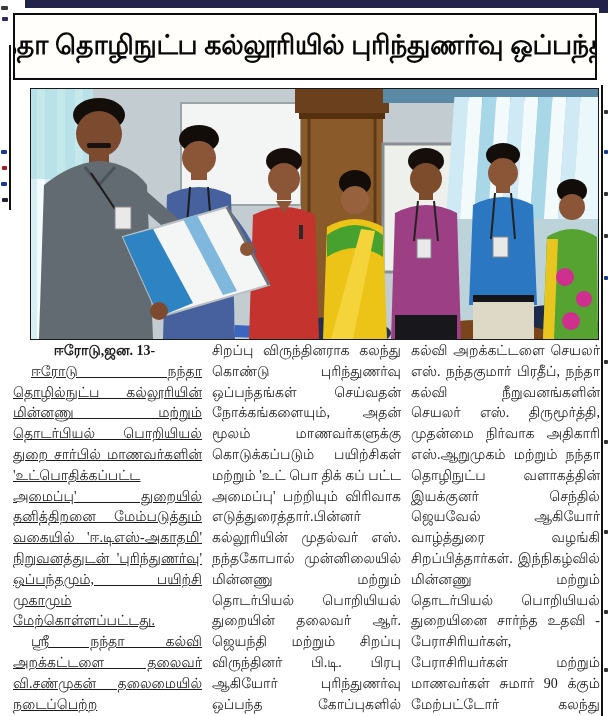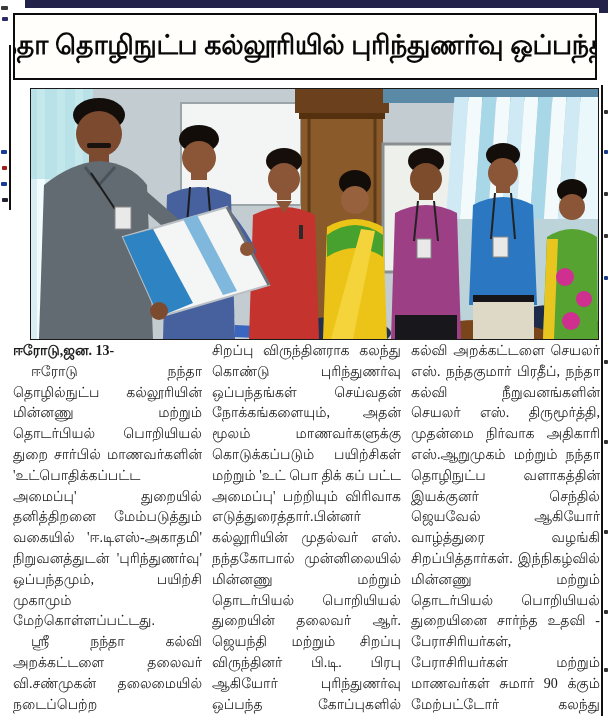--- a/index.html
+++ b/index.html
@@ -21,22 +21,22 @@
   .photo-frame{
     position:absolute;left:30px;top:88px;width:567px;height:250px;
     border:1px solid #1a1a1a;background:#c3ccd1;
   }
   .photo-frame svg{display:block;}
   .body-text{
     position:absolute;left:13px;top:341px;width:589px;display:flex;gap:10px;
   }
   .col{width:189px;font-size:14px;line-height:20.8px;text-align:justify;color:#1b1b1b;}
   .col p{margin:0;}
-  .col p.indent{text-indent:18px;}
-  .dateline{font-weight:bold;text-align:left;padding-right:6px;}
+  .col p.indent{text-indent:18px;text-decoration:underline;}
+  .dateline{font-weight:bold;text-align:center;padding-right:6px;}
   .left-rule{position:absolute;left:9px;top:45px;width:2px;height:165px;background:#111;}
   .right-rule{position:absolute;left:601px;top:85px;width:2px;height:631px;background:#111;}
   .frag{position:absolute;border-radius:1px;}
 </style>
 </head>
 <body>
 
 <div class="frag" style="left:1px;top:6px;width:7px;height:4px;background:#3a3a3a;"></div>
 <div class="frag" style="left:2px;top:17px;width:6px;height:4px;background:#2a2a66;"></div>
 <div class="frag" style="left:1px;top:150px;width:6px;height:4px;background:#1a3a9a;"></div>

